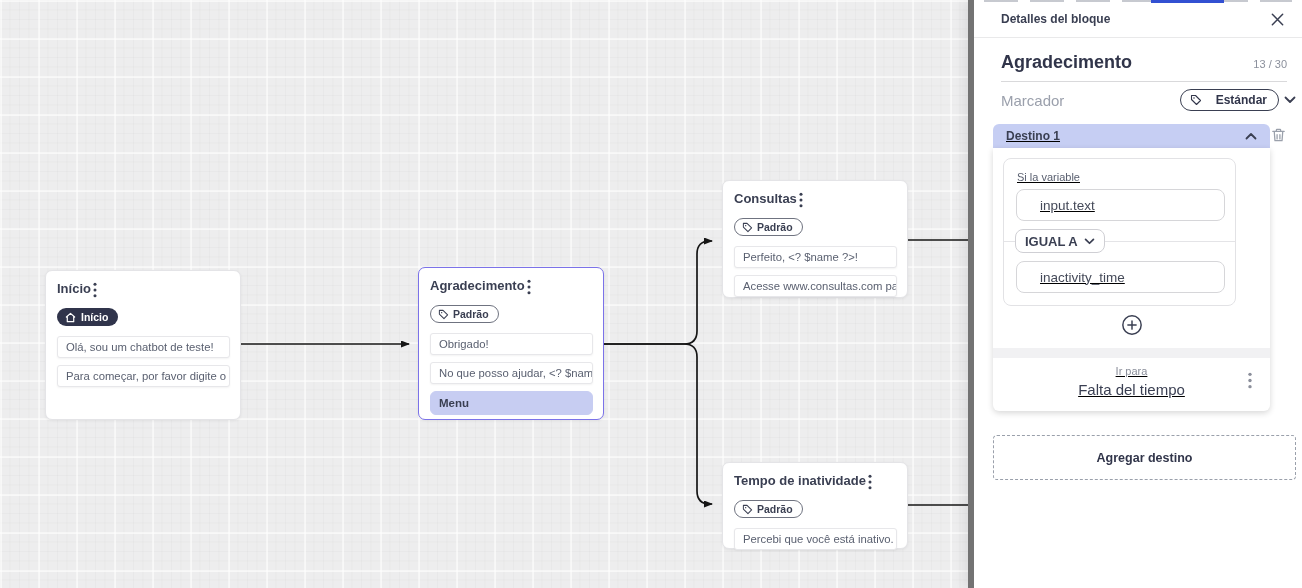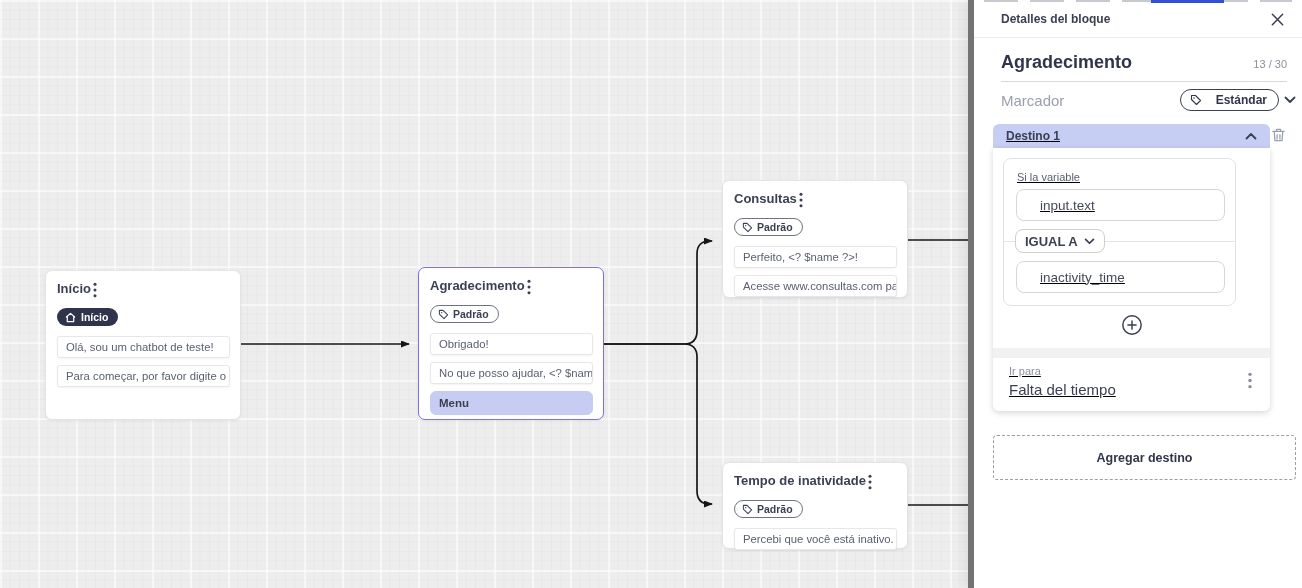--- a/index.html
+++ b/index.html
@@ -82,21 +82,21 @@
     padding:0 23px; font-size:13.5px; color:#454a59; font-family:"Liberation Sans",sans-serif; background:#fff; outline:none; }
   .op-row { position:relative; margin-top:8px; height:24px; }
   .op-row::before { content:""; position:absolute; left:0; right:0; top:50%; border-top:1px solid #e4e4e7; }
   .op-chip { position:absolute; left:11px; top:0; height:24px; background:#fff; border:1px solid #cfcfd4;
     border-radius:8px; display:inline-flex; align-items:center; gap:6px; padding:0 9px;
     font-size:13px; font-weight:700; color:#3a3f52; cursor:pointer; }
   .cond-input2 { margin-top:8px; }
   .plus-btn { margin:8px auto 0; width:22px; height:22px; display:flex; cursor:pointer; }
   .plus-spacer { height:12px; }
   .gray-strip { height:10px; background:#f1f1f3; }
-  .dest-footer { position:relative; padding:7px 16px 13px 16px; }
+  .dest-footer { position:relative; padding:7px 16px 13px 16px;text-align:center; }
   .goto-label { font-size:11px; color:#8b8f9b; }
   .goto-value { margin-top:4px; font-size:15px; color:#3a3f52; }
   .footer-kebab { position:absolute; right:18px; top:14px; color:#8b8f9b; cursor:pointer; }
   .trash-btn { margin-top:2px; cursor:pointer; display:flex; }
   .add-dest-btn { margin:24px 0 0 19px; width:303px; height:45px; border:1px dashed #9aa0ab; border-radius:4px;
     background:transparent; display:flex; align-items:center; justify-content:center;
     font-size:12.5px; font-weight:700; color:#31354a; cursor:pointer; font-family:"Liberation Sans",sans-serif; }
 </style>
 </head>
 <body>

